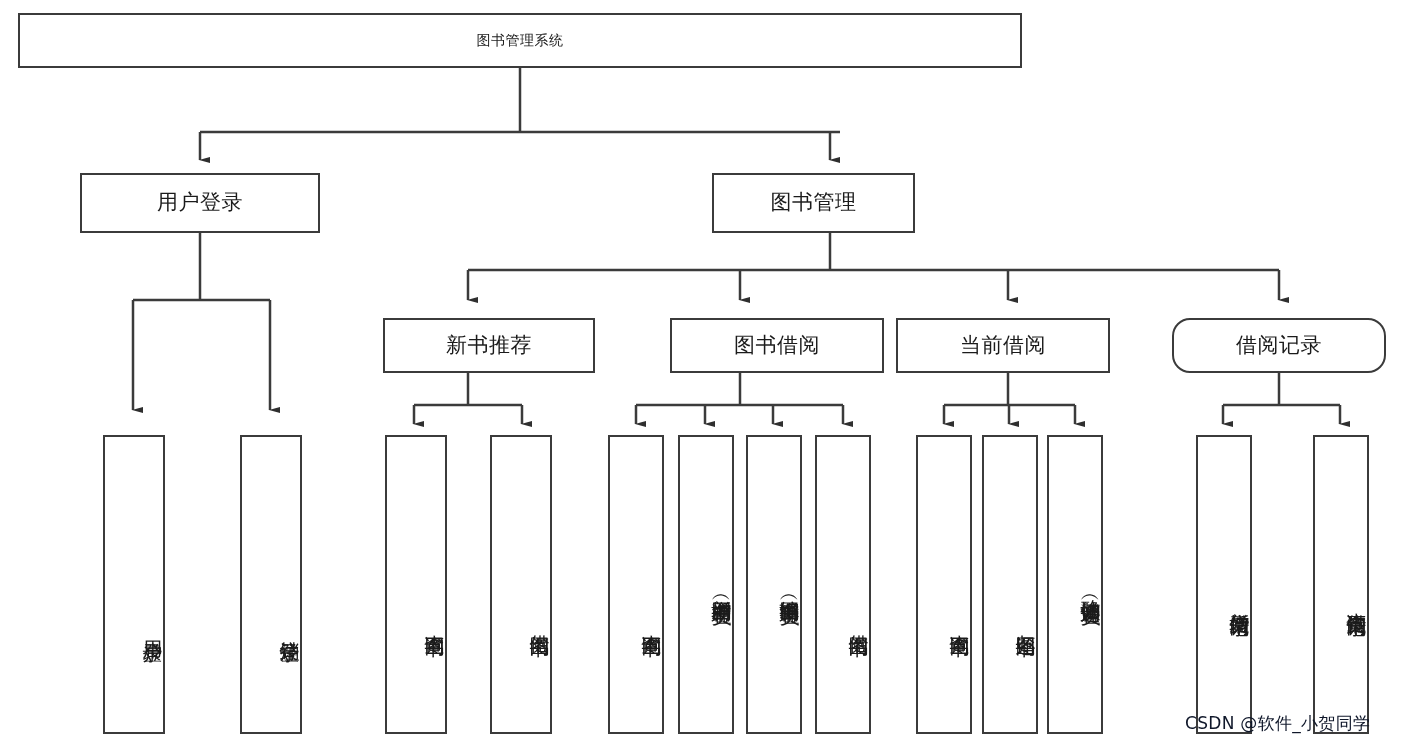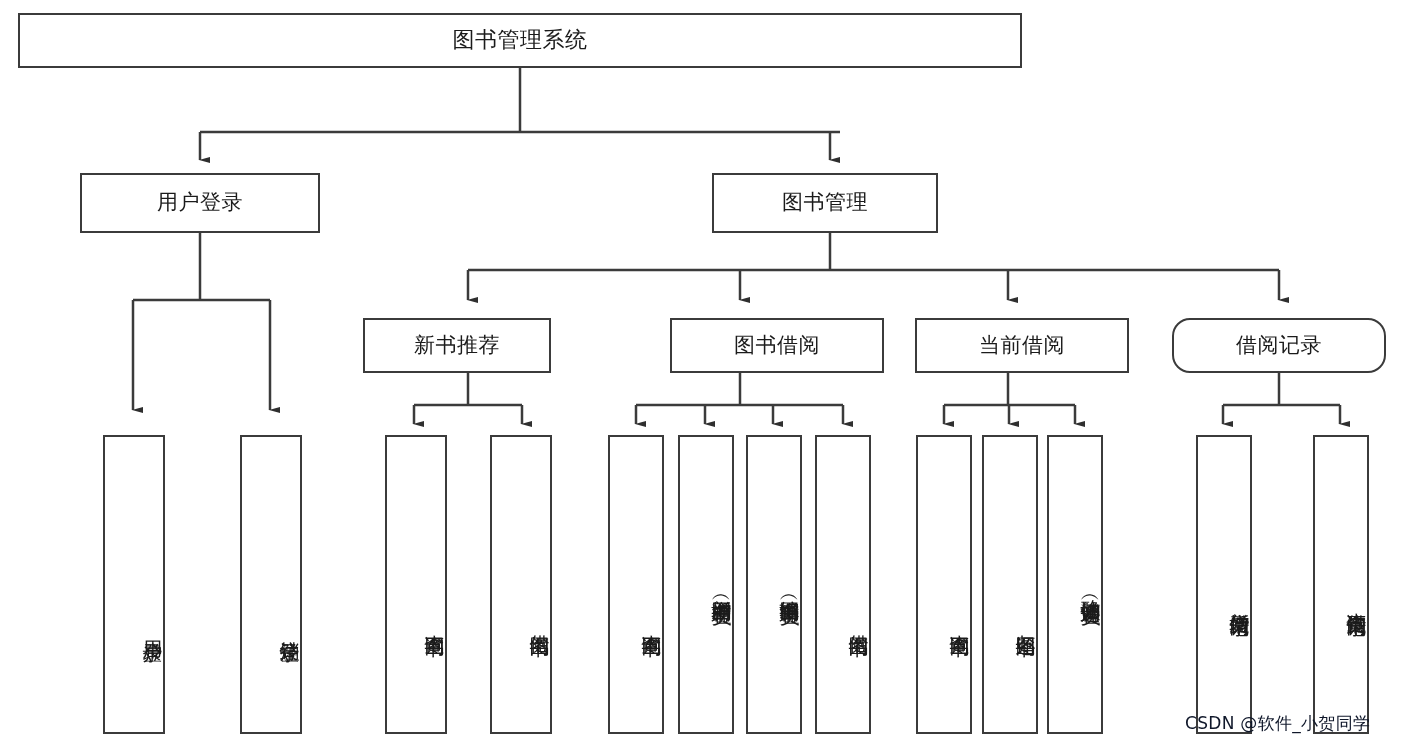--- a/index.html
+++ b/index.html
@@ -34,21 +34,21 @@
     align-items: center;
     justify-content: center;
     color: #1b1b1b;
   }
   .node.horiz {
     font-size: 21px;
     letter-spacing: 0.5px;
     line-height: 1.2;
   }
   .node.root {
-    font-size: 22px;
+    font-size: 14px;
   }
   .node.vert {
     writing-mode: vertical-rl;
     text-orientation: upright;
     align-items: flex-start;
     justify-content: center;
     padding-top: 14px;
     font-size: 20px;
     line-height: 1.05;
     letter-spacing: 1px;
@@ -121,31 +121,31 @@
     </g>
   </svg>
 
   <div class="node horiz root" style="left:18px; top:13px; width:1004px; height:55px;">
     <span>图书管理系统</span>
   </div>
 
   <div class="node horiz" style="left:80px; top:173px; width:240px; height:60px;">
     <span>用户登录</span>
   </div>
-  <div class="node horiz" style="left:712px; top:173px; width:226px; height:60px;">
+  <div class="node horiz" style="left:712px; top:173px; width:203px; height:60px;">
     <span>图书管理</span>
   </div>
 
-  <div class="node horiz" style="left:363px; top:318px; width:188px; height:55px;">
+  <div class="node horiz" style="left:383px; top:318px; width:212px; height:55px;">
     <span>新书推荐</span>
   </div>
   <div class="node horiz" style="left:670px; top:318px; width:214px; height:55px;">
     <span>图书借阅</span>
   </div>
-  <div class="node horiz" style="left:915px; top:318px; width:214px; height:55px;font-family:Liberation Serif, serif;">
+  <div class="node horiz" style="left:896px; top:318px; width:214px; height:55px;font-family:Liberation Serif, serif;">
     <span>当前借阅</span>
   </div>
   <div class="node horiz" style="left:1172px; top:318px; width:214px; height:55px;border-radius:18px;">
     <span>借阅记录</span>
   </div>
 
   <div class="node vert" style="left:103px; top:435px; width:62px; height:299px; padding-top:85px;">
     <span>用户登录</span>
   </div>
   <div class="node vert" style="left:240px; top:435px; width:62px; height:299px; padding-top:85px;">

